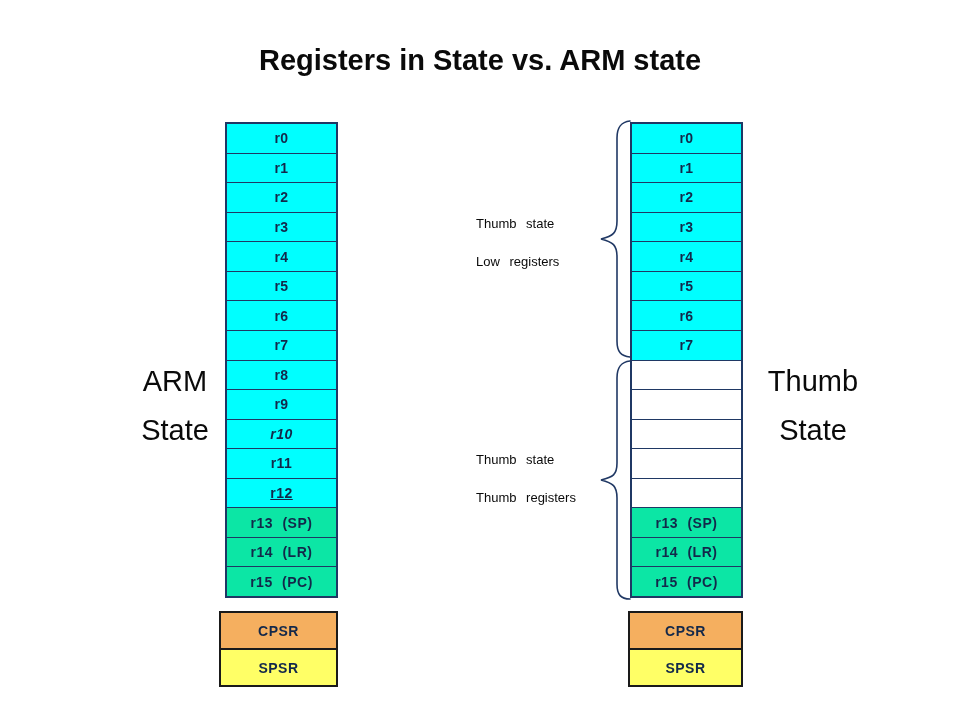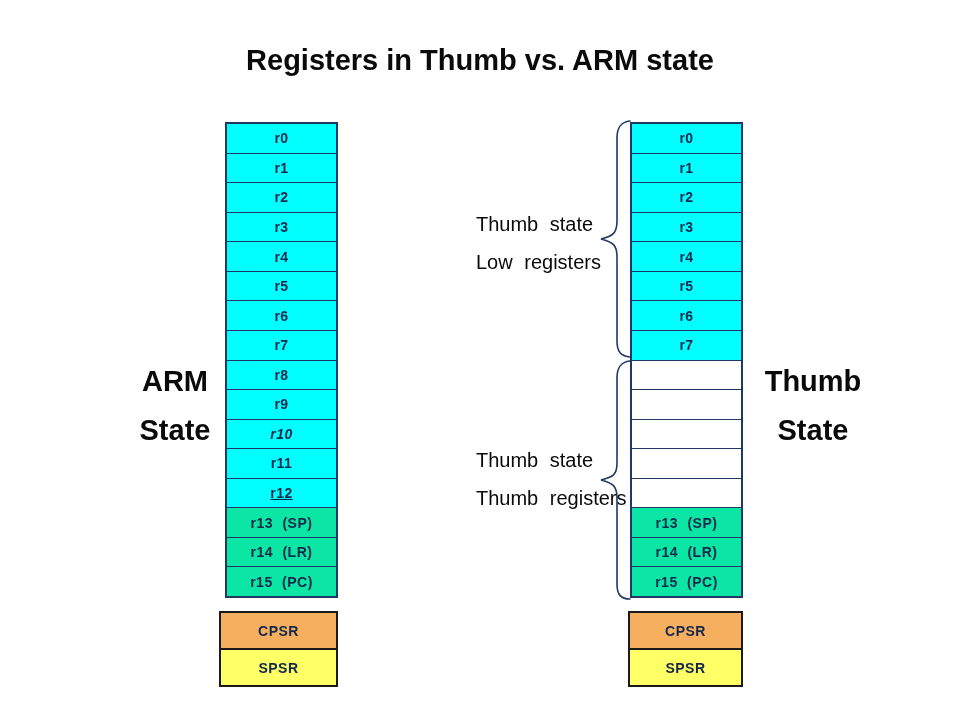--- a/index.html
+++ b/index.html
@@ -46,45 +46,45 @@
     height: 35px;
     display: flex; align-items: center; justify-content: center;
     font-size: 14px; font-weight: bold;
     letter-spacing: 0.5px;
     color: var(--c-register_text, #13284A);
   }
   .psr-row + .psr-row { border-top: 2px solid var(--c-psr_border, #1a1a1a); }
   .state-label {
     position: absolute; top: 364px; width: 110px;
     text-align: center;
-    font-size: 29px; font-weight: bold; line-height: 34px;
+    font-size: 29px; font-weight: normal; line-height: 34px;
     color: var(--c-text, #0a0a0a);
   }
   #arm-state-label { left: 120px; }
   #thumb-state-label { left: 758px; }
   .state-label .second { margin-top: 15px; }
   .annotation {
     position: absolute; left: 476px; width: 150px;
-    font-size: 20px; line-height: 24px;
+    font-size: 13px; line-height: 24px;
     word-spacing: 6px;
     color: var(--c-text, #0a0a0a);
     white-space: nowrap;
   }
   #annotation-low { top: 212px; }
   #annotation-high { top: 448px; }
   .annotation .second { margin-top: 14px; }
   #brace-overlay {
     position: absolute; top: 0; left: 0;
     pointer-events: none;
   }
 </style>
 </head>
 <body>
 
-<div class="title">Registers in Thumb vs. ARM state</div>
+<div class="title">Registers in State vs. ARM state</div>
 
 <div class="state-label" id="arm-state-label">
   <div>ARM</div>
   <div class="second">State</div>
 </div>
 
 <div class="state-label" id="thumb-state-label">
   <div>Thumb</div>
   <div class="second">State</div>
 </div>

